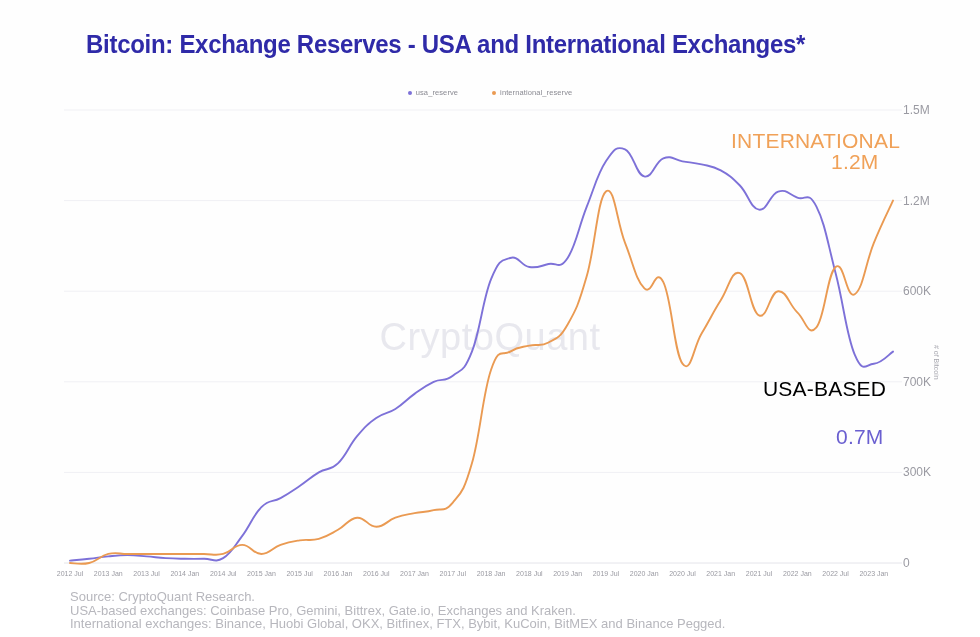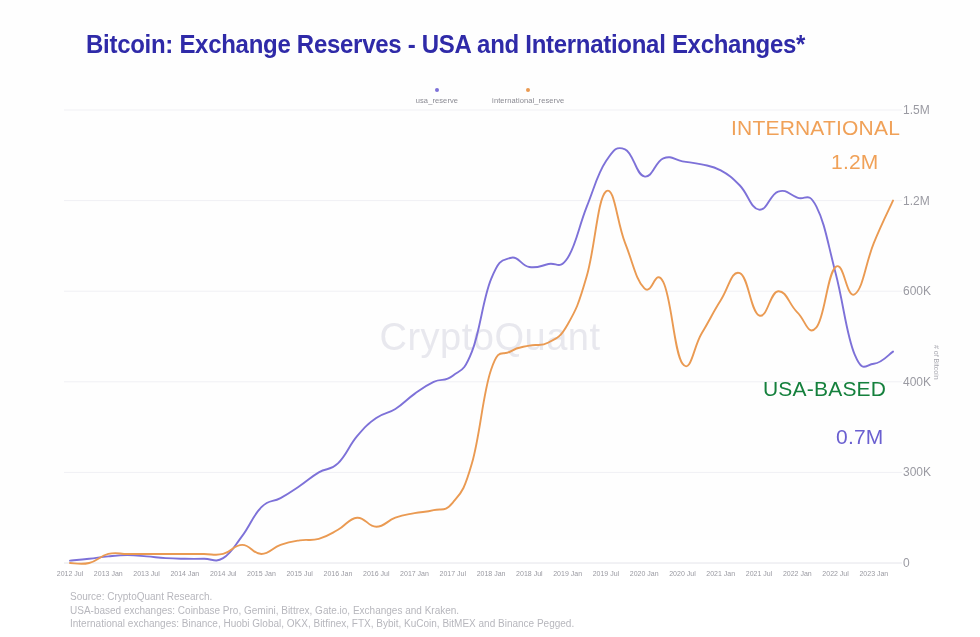--- a/index.html
+++ b/index.html
@@ -41,21 +41,20 @@
     gap: 34px;
     align-items: center;
   }
   .legend-item {
     display: flex;
     align-items: center;
     gap: 4px;
     font-size: 7.5px;
     color: #8a8a92;
     letter-spacing: 0.1px;
-    flex-direction: column;
   }
   .legend-swatch {
     width: 4px; height: 4px;
     border-radius: 50%;
     display: inline-block;
   }
   
   .plot-wrap {
     position: absolute;
     left: 0; top: 0;
@@ -104,29 +103,29 @@
     white-space: nowrap;
   }
   
   .ann {
     position: absolute;
     font-size: 21px;
     letter-spacing: 0.2px;
     white-space: nowrap;
     font-weight: 400;
   }
-  .ann-intl-name { left: 731px; top: 116px; color: #f0a158; }
+  .ann-intl-name { left: 731px; top: 129px; color: #f0a158; }
   .ann-intl-val  { left: 831px; top: 150px; color: #f0a158; }
-  .ann-usa-name  { left: 763px; top: 377px; color: #15803d; }
+  .ann-usa-name  { left: 763px; top: 377px; color: #000000; }
   .ann-usa-val   { left: 836px; top: 425px; color: #6a5fd0; }
   
   .footnotes {
     position: absolute;
     left: 70px; top: 590px;
-    font-size: 10px;
+    font-size: 13px;
     line-height: 13.5px;
     color: #b7b7bd;
   }
   .footnotes div { white-space: nowrap; }
 </style>
 </head>
 <body>
 
 <div id="root">
 
@@ -158,21 +157,21 @@
       <g id="series-paths">
           <path d="M70.00,560.58C74.21,560.19 80.72,559.70 89.14,558.77C97.56,557.84 99.86,557.15 108.28,556.36C116.70,555.56 119.00,555.15 127.42,555.15C135.84,555.15 138.14,555.69 146.56,556.36C154.98,557.02 157.28,557.64 165.70,558.17C174.12,558.70 176.42,558.64 184.84,558.77C193.26,558.90 195.56,558.90 203.98,558.77C212.40,558.64 214.69,563.22 223.12,558.17C231.54,553.12 233.83,547.05 242.26,535.82C250.68,524.59 252.97,515.44 261.40,507.13C269.82,498.82 272.11,502.72 280.53,498.07C288.96,493.42 291.25,491.64 299.67,485.99C308.10,480.34 310.39,477.38 318.81,472.40C327.24,467.42 329.53,471.31 337.95,463.34C346.37,455.37 348.67,446.13 357.09,436.16C365.51,426.19 367.81,424.02 376.23,418.04C384.65,412.06 386.95,414.30 395.37,408.98C403.79,403.66 406.09,399.86 414.51,393.88C422.93,387.90 425.23,385.79 433.65,381.80C442.07,377.81 444.37,382.40 452.79,375.76C461.21,369.12 463.51,372.86 471.93,351.60C480.35,330.34 482.65,299.72 491.07,279.12C499.49,258.52 501.79,260.64 510.21,257.98C518.63,255.32 520.93,265.71 529.35,267.04C537.77,268.37 540.07,266.01 548.49,264.02C556.91,262.03 559.21,270.60 567.63,257.98C576.05,245.36 578.35,227.90 586.77,206.64C595.19,185.38 597.49,173.96 605.91,161.34C614.33,148.72 616.63,145.94 625.05,149.26C633.47,152.58 635.76,174.45 644.19,176.44C652.61,178.43 654.90,161.64 663.33,158.32C671.75,155.00 674.04,160.01 682.47,161.34C690.89,162.67 693.18,162.37 701.60,164.36C710.03,166.35 712.32,165.75 720.74,170.40C729.17,175.05 731.46,176.86 739.88,185.50C748.31,194.14 750.60,208.33 759.02,209.66C767.44,210.99 769.74,194.20 778.16,191.54C786.58,188.88 788.88,194.26 797.30,197.58C805.72,200.90 808.02,190.03 816.44,206.64C824.86,223.25 827.16,240.52 835.58,273.08C844.00,305.64 846.30,334.69 854.72,354.62C863.14,374.55 865.44,364.34 873.86,363.68C882.28,363.02 888.79,354.26 893.00,351.60" fill="none" stroke="#7d71d8" stroke-width="1.9" stroke-linejoin="round" stroke-linecap="round"></path>
           <path d="M70.00,563.00C74.21,563.00 80.72,564.99 89.14,563.00C97.56,561.01 99.86,555.93 108.28,553.94C116.70,551.95 119.00,553.94 127.42,553.94C135.84,553.94 138.14,553.94 146.56,553.94C154.98,553.94 157.28,553.94 165.70,553.94C174.12,553.94 176.42,553.94 184.84,553.94C193.26,553.94 195.56,553.94 203.98,553.94C212.40,553.94 214.69,555.93 223.12,553.94C231.54,551.95 233.83,544.88 242.26,544.88C250.68,544.88 252.97,553.94 261.40,553.94C269.82,553.94 272.11,547.87 280.53,544.88C288.96,541.89 291.25,541.68 299.67,540.35C308.10,539.02 310.39,541.17 318.81,538.84C327.24,536.51 329.53,534.43 337.95,529.78C346.37,525.13 348.67,518.36 357.09,517.70C365.51,517.04 367.81,526.76 376.23,526.76C384.65,526.76 386.95,520.69 395.37,517.70C403.79,514.71 406.09,514.83 414.51,513.17C422.93,511.51 425.23,512.48 433.65,510.15C442.07,507.82 444.37,512.90 452.79,502.60C461.21,492.30 463.51,492.57 471.93,463.34C480.35,434.11 482.65,394.30 491.07,369.72C499.49,345.14 501.79,356.92 510.21,351.60C518.63,346.28 520.93,347.55 529.35,345.56C537.77,343.57 540.07,347.19 548.49,342.54C556.91,337.89 559.21,339.04 567.63,324.42C576.05,309.80 578.35,305.33 586.77,276.10C595.19,246.87 597.49,198.85 605.91,191.54C614.33,184.23 616.63,221.62 625.05,242.88C633.47,264.14 635.76,279.54 644.19,288.18C652.61,296.82 654.90,265.53 663.33,282.14C671.75,298.75 674.04,352.39 682.47,363.68C690.89,374.97 693.18,347.43 701.60,333.48C710.03,319.53 712.32,313.55 720.74,300.26C729.17,286.97 731.46,269.76 739.88,273.08C748.31,276.40 750.60,311.37 759.02,315.36C767.44,319.35 769.74,291.86 778.16,291.20C786.58,290.54 788.88,304.37 797.30,312.34C805.72,320.31 808.02,337.41 816.44,327.44C824.86,317.47 827.16,274.35 835.58,267.04C844.00,259.73 846.30,299.54 854.72,294.22C863.14,288.90 865.44,263.48 873.86,242.88C882.28,222.28 888.79,209.90 893.00,200.60" fill="none" stroke="#ea9a52" stroke-width="1.9" stroke-linejoin="round" stroke-linecap="round"></path>
         </g>
     </svg>
   </div>
 
   <div id="ylabels">
       <div class="ytick" style="top: 563px;">0</div>
       <div class="ytick" style="top: 472.4px; text-align: center;">300K</div>
-      <div class="ytick" style="top: 381.8px;">400K</div>
+      <div class="ytick" style="top: 381.8px;">700K</div>
       <div class="ytick" style="top: 291.2px;">600K</div>
       <div class="ytick" style="top: 200.6px;">1.2M</div>
       <div class="ytick" style="top: 110px;">1.5M</div>
     </div>
   <div class="yaxis-title"># of Bitcoin</div>
   <div id="xlabels">
       <div class="xtick" style="left: 70px;">2012 Jul</div>
       <div class="xtick" style="left: 108.279px;">2013 Jan</div>
       <div class="xtick" style="left: 146.558px;">2013 Jul</div>
       <div class="xtick" style="left: 184.837px;">2014 Jan</div>

